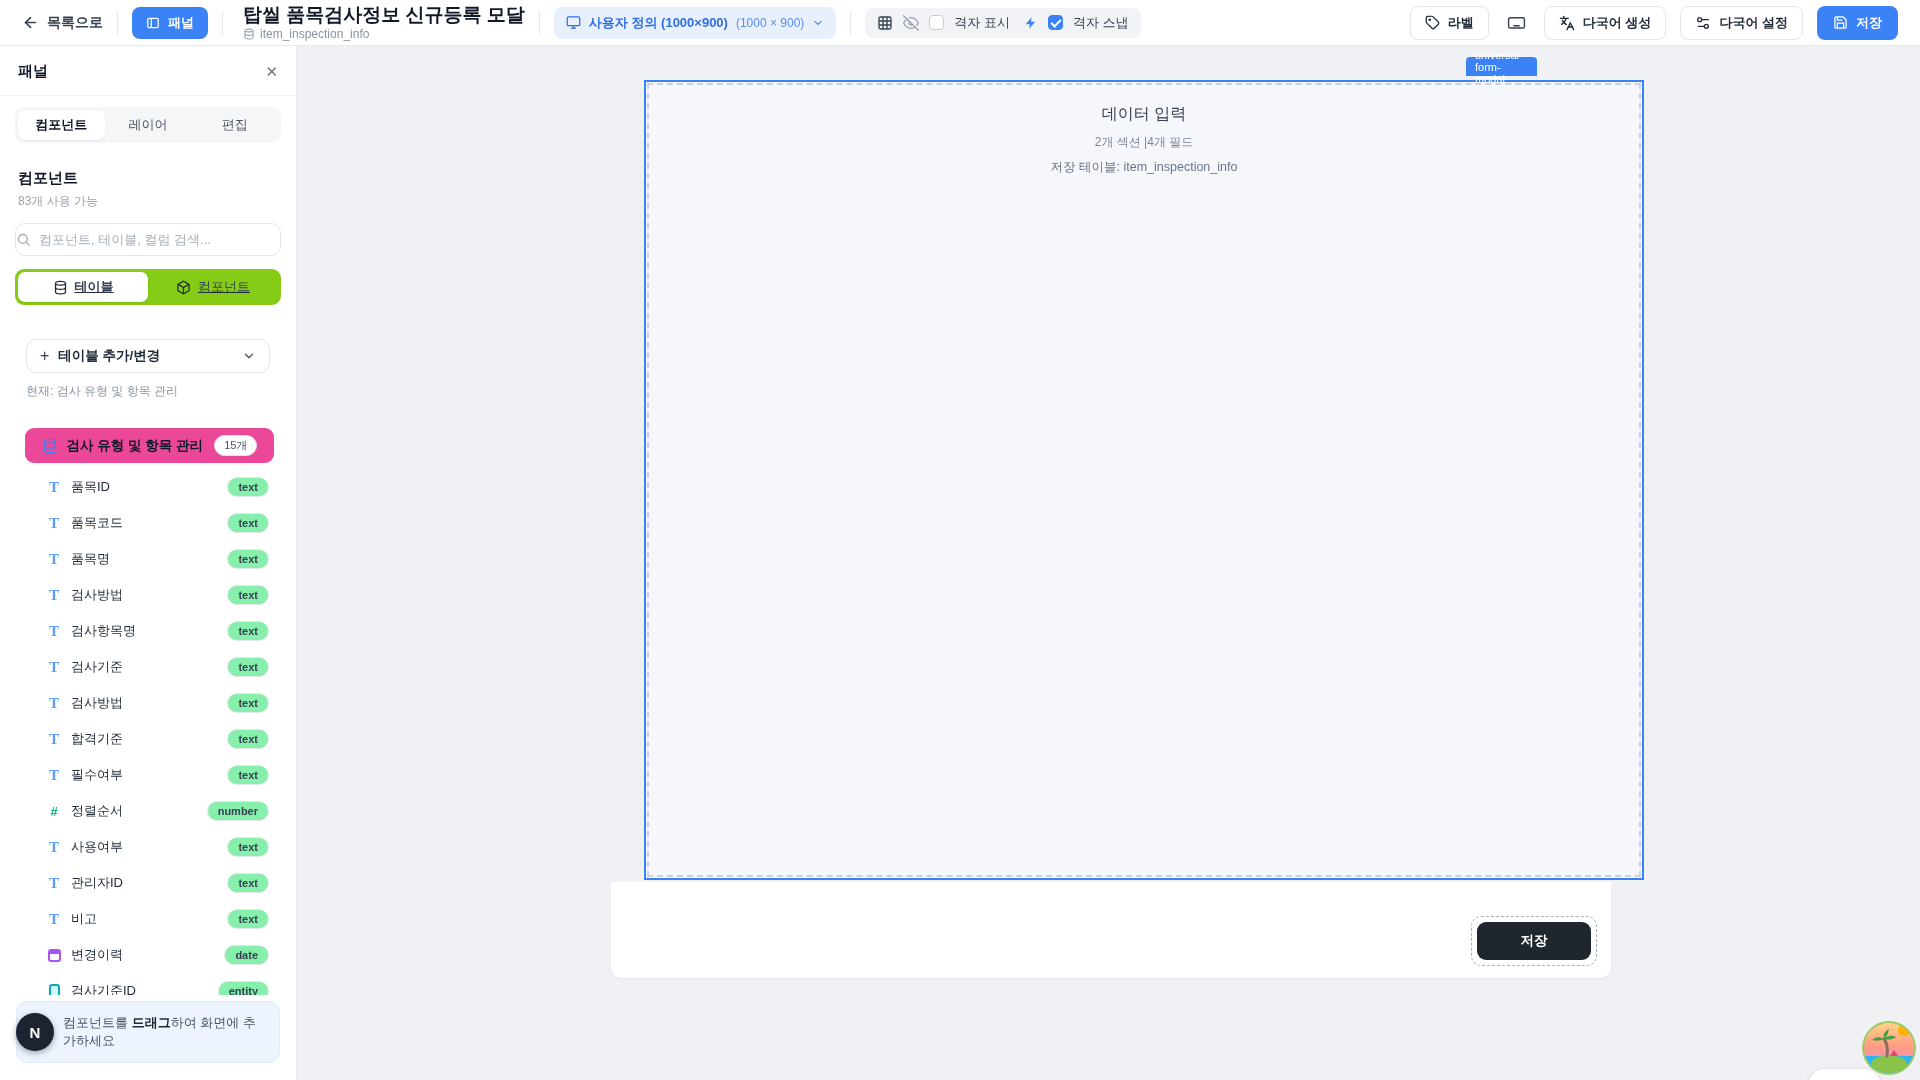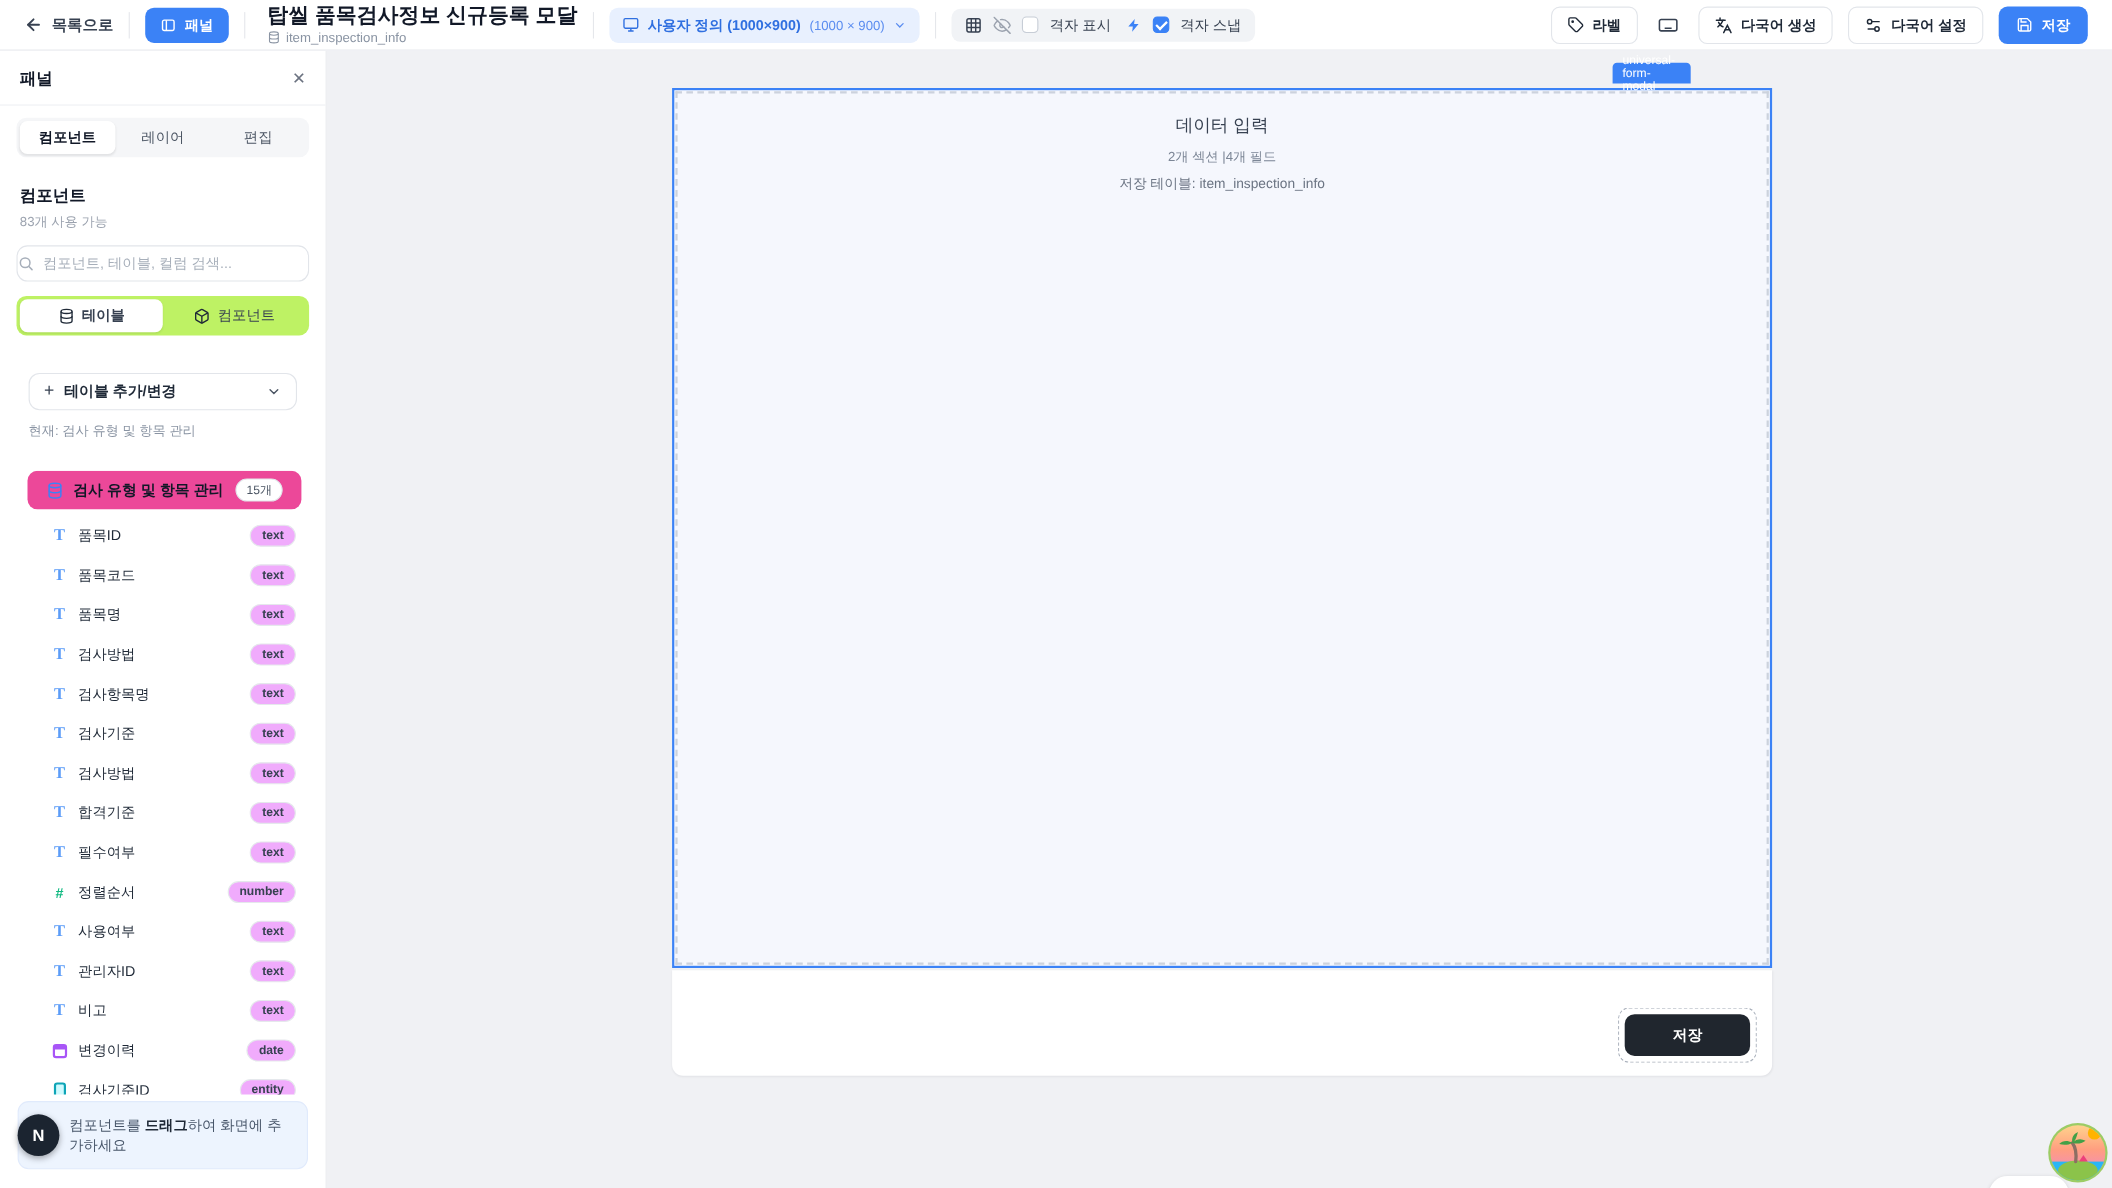--- a/index.html
+++ b/index.html
@@ -45,53 +45,53 @@
   .tabs { display:flex; background:#f5f6f8; border-radius:9px; padding:3px; }
   .tab { flex:1; text-align:center; font-size:13px; color:#4b5563; padding:6px 0; border-radius:7px; cursor:pointer; }
   .tab.active { background:#fff; color:#111827; font-weight:700; box-shadow:0 1px 2px rgba(0,0,0,.08); }
   .sec-head { margin:26px 3px 0; }
   .sec-title { font-size:15px; font-weight:700; color:#111827; }
   .sec-sub { font-size:12px; color:#9ca3af; margin-top:5px; }
   .search-box { margin-top:13px; display:flex; align-items:center; gap:8px; border:1px solid #e2e5ea; border-radius:10px;
                 padding:8px 0; background:#fff; }
   .search-box input { border:none; outline:none; font-size:13px; color:#374151; width:100%; background:transparent; font-family:inherit; }
   .search-box input::placeholder { color:#a7afba; }
-  .src-toggle { margin-top:13px; display:flex; background:#bef264; border-radius:9px; padding:3px; }
+  .src-toggle { margin-top:13px; display:flex; background:#84cc16; border-radius:9px; padding:3px;text-decoration:underline; }
   .src-btn { flex:1; display:flex; align-items:center; justify-content:center; gap:7px; font-size:13px; color:#374151;
              padding:6px 0; border-radius:7px; cursor:pointer; }
   .src-btn.active { background:#fff; font-weight:700; box-shadow:0 1px 2px rgba(0,0,0,.08); }
   .add-table { margin:34px 11px 0; display:flex; align-items:center; gap:9px; border:1px solid #e2e5ea; border-radius:10px;
                background:#fff; padding:7px 13px; font-size:13.5px; font-weight:600; color:#1f2937; cursor:pointer; }
   .add-table .plus { font-size:16px; font-weight:400; color:#374151; }
   .add-table .chev { margin-left:auto; display:flex; color:#4b5563; }
   .current-label { margin:10px 11px 0; font-size:12px; color:#8a94a3; }
   .field-scroll { margin-top:28px; flex:1; overflow:hidden; }
   .group-row { margin:0 7px 0 10px; display:flex; align-items:center; gap:9px; background:#ec4899; border-radius:9px;
                padding:7px 11px; cursor:pointer;justify-content:center; }
   .group-name { font-size:13.5px; font-weight:700; color:#111827; }
   .group-count { margin-left:2px; font-size:11px; color:#4b5563; background:#fff; border:1px solid #e2e5ea;
                  border-radius:999px; padding:2px 9px; }
   .field-list { margin:6px 7px 0 10px; }
   .field-row { display:flex; align-items:center; height:36px; padding:0 5px 0 19px; cursor:pointer; }
   .f-icon { width:20px; display:flex; justify-content:center; align-items:center; }
   .f-name { margin-left:7px; font-size:13px; color:#1f2937; }
-  .f-badge { margin-left:auto; font-size:11px; font-weight:600; color:#374151; background:#f0abfc;
+  .f-badge { margin-left:auto; font-size:11px; font-weight:600; color:#374151; background:#86efac;
              border:1px solid #e5e8ec; border-radius:999px; padding:3px 10px; }
   .tip-box { position:relative; margin:6px 1px 17px; background:#edf4fe; border:1px solid #e0eafc; border-radius:10px;
              padding:12px 12px 12px 46px; font-size:13px; color:#475569; }
   .tip-box b { font-weight:700; color:#1f2937;text-align:right; }
   .cursor-bubble { position:absolute; left:-1px; top:50%; transform:translateY(-50%); width:38px; height:38px; border-radius:50%;
                    background:#1b2430; color:#fff; display:flex; align-items:center; justify-content:center;
                    font-size:15px; font-weight:700; box-shadow:0 2px 6px rgba(0,0,0,.35); }
 
   
   .canvas { position:absolute; left:297px; top:46px; right:0; bottom:0; background:#f0f1f4; }
   .comp-label { position:absolute; left:1466px; top:57px; height:19px; background:#3b82f6; color:#fff; font-size:11px;
                 display:flex; align-items:center; padding:0 9px; border-radius:4px 4px 0 0; z-index:5; }
-  .modal { position:absolute; left:611px; top:80px; width:1000px; height:800px; background:#f5f7fd;
+  .modal { position:absolute; left:644px; top:80px; width:1000px; height:800px; background:#f5f7fd;
            border:2px solid #3b82f6; z-index:4; }
   .modal-inner { position:absolute; inset:1px; border:2px dashed #ccd2dd; }
   .modal-head { position:absolute; left:0; right:0; top:22px; text-align:center; }
   .modal-title { font-size:16px; font-weight:500; color:#374151; }
   .modal-sub { font-size:12px; color:#7c8696; margin-top:9px; }
   .modal-table { font-size:12.5px; color:#6b7483; margin-top:8px; }
   .modal-footer { position:absolute; left:611px; top:882px; width:1000px; height:96px; background:#fff;
                   border-radius:0 0 10px 10px; box-shadow:0 1px 2px rgba(17,24,39,.06); z-index:4; }
   .save-select { position:absolute; right:14px; top:34px; border:1.5px dashed #aab1bc; border-radius:10px; padding:5px; }
   .btn-save-dark { width:114px; height:38px; background:#20262e; color:#fff; font-size:13.5px; font-weight:600;

